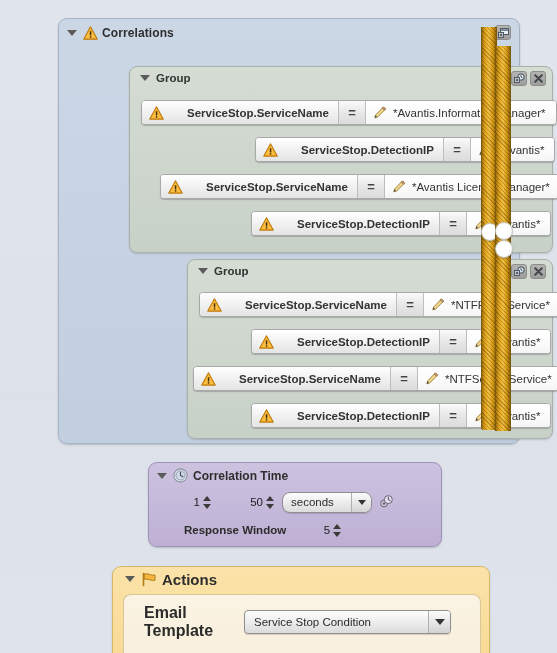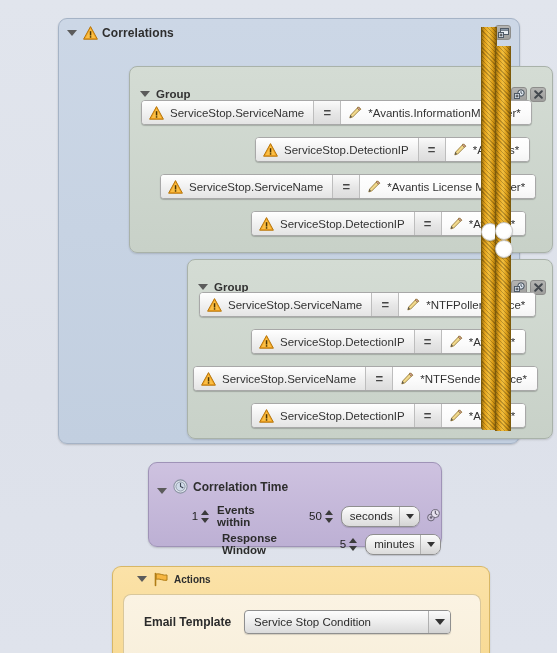--- a/index.html
+++ b/index.html
@@ -69,45 +69,46 @@
     position: absolute;
     border-radius: 8px;
     background: linear-gradient(180deg,#d4dcd4 0%, #c8d1c8 100%);
     border: 1px solid #a9b2a9;
     box-shadow: 0 1px 2px rgba(0,0,0,.15);
     box-sizing: border-box;
     overflow: hidden;
   }
   .group .grp-head {
     display:flex; align-items:center;
-    height: 22px; padding: 16px 6px 0 10px;
+    height: 22px; padding: 0 6px 0 10px;
     font-size: 11.5px; font-weight: bold; color: #333;
   }
   #group1 { left: 70px; top: 47px; width: 424px; height: 187px; }
   #group2 { left: 128px; top: 240px; width: 366px; height: 180px; }
 
   
   .cond {
     position: absolute;
     height: 25px;
     display: flex; align-items: stretch;
     border: 1px solid #a8a8a8;
     border-radius: 4px;
     background: #fff;
     box-shadow: 0 1px 1px rgba(0,0,0,.2);
     box-sizing: border-box;
     overflow: hidden;
     font-size: 11.5px;
     color: #333;
   }
   .cond .field {
-    display:flex; align-items:center; gap:6px;
+    display:flex; align-items:center; gap:23px;
     padding: 0 9px 0 7px;
     background: linear-gradient(180deg,#ffffff 0%,#f0f0f0 55%,#e4e4e4 100%);
     white-space: nowrap;
+    font-weight: bold;
   }
   .cond .op {
     display:flex; align-items:center; justify-content:center;
     width: 26px;
     border-left: 1px solid #bdbdbd;
     border-right: 1px solid #bdbdbd;
     background: linear-gradient(180deg,#fafafa 0%,#e6e6e6 55%,#dcdcdc 100%);
     font-size: 13px; font-weight: bold; color: #444;
   }
   .cond .val {
@@ -145,22 +146,22 @@
     position: absolute;
     left: 148px; top: 462px;
     width: 294px; height: 85px;
     border-radius: 9px;
     background: linear-gradient(180deg,#cec2e0 0%, #bdb0d4 100%);
     border: 1px solid #9f93b7;
     box-shadow: 0 1px 2px rgba(0,0,0,.18);
     box-sizing: border-box;
   }
   #ctime .panel-head {
-    display:flex; align-items:flex-end;
-    height: 23px; padding: 8px 8px;
+    display:flex; align-items:center;
+    height: 23px; padding: 1px 8px;
     font-size: 12px; font-weight: bold; color: #2e2e2e;
   }
   .clock-icon { width:15px; height:15px; flex:0 0 auto; margin-right:5px;}
   .ct-row { display:flex; align-items:center; height: 28px; font-size:11.5px; font-weight:bold; color:#2b2b2b;}
 
   .num { font-size: 11.5px; font-weight: normal; color:#222; text-align:right;}
   .spin {
     width: 9px; height: 16px; margin: 0 7px 0 3px;
     display:flex; flex-direction:column; justify-content:center; gap:3px;
     flex:0 0 auto; cursor: pointer;
@@ -196,41 +197,41 @@
     border-radius: 9px 9px 0 0;
     background: linear-gradient(180deg,#fbe2a8 0%, #f7d88f 100%);
     border: 1px solid #d8b765;
     border-bottom: none;
     box-shadow: 0 1px 2px rgba(0,0,0,.15);
     box-sizing: border-box;
     overflow: hidden;
   }
   #actions .panel-head {
     display:flex; align-items:center;
-    height: 24px; padding: 0 24px;
-    font-size: 10px; font-weight: bold; color:#2e2e2e;
+    height: 24px; padding: 0 12px;
+    font-size: 15px; font-weight: bold; color:#2e2e2e;
   }
   .flag-icon { width:16px;height:15px;margin-right:5px;flex:0 0 auto;}
   #sendmail {
     position:absolute; left:10px; top:27px; width:358px; height:93px;
     border-radius: 8px 8px 0 0;
     background: linear-gradient(180deg,#fbf3e3 0%, #f7eed9 100%);
     border:1px solid #d9c79b; border-bottom:none;
     box-sizing:border-box; overflow:hidden;
   }
   #sendmail .sm-head { display:flex; align-items:center; height:24px; padding:0 6px 0 10px; font-size:11.5px; font-weight:bold; color:#333;}
   .xbtn {
     width:15px;height:15px;border-radius:3px;
     background: linear-gradient(180deg,#d6d3cb 0%,#c2bfb6 100%);
     border:1px solid #b0ada4;
     display:flex;align-items:center;justify-content:center;
     box-sizing:border-box; cursor:pointer;
   }
   .sm-row { display:flex; align-items:center; padding-left: 20px; height: 30px; margin-top: 12px;}
-  .sm-row .lbl { font-size:12px; font-weight:bold; color:#2b2b2b; width:100px;}
+  .sm-row .lbl { font-size:16px; font-weight:bold; color:#2b2b2b; width:100px;}
   .wcombo {
     height: 24px; width: 207px;
     display:flex; align-items:stretch;
     border:1px solid #8f8f8f; border-radius:4px;
     background: linear-gradient(180deg,#fdfdfd 0%,#ededed 50%,#dbdbdb 100%);
     box-sizing:border-box; overflow:hidden;
     box-shadow: 0 1px 1px rgba(0,0,0,.15);
     cursor:pointer;
   }
   .wcombo .lab { flex:1; display:flex; align-items:center; padding-left:9px; font-size:11.5px; color:#2b2b2b;}
@@ -555,21 +556,20 @@
       </span>
       <span>Correlation Time</span>
     </div>
 
     <div class="ct-row" style="padding-left:35px;">
       <span class="num" style="width:16px;">1</span>
       <span class="spin">
           <i class="up"></i>
           <i class="dn"></i>
         </span>
-      <span>Events within</span>
       <span class="num" style="width:34px; margin-left:10px;">50</span>
       <span class="spin">
           <i class="up"></i>
           <i class="dn"></i>
         </span>
       <span class="combo">
         <span class="lab">seconds</span>
         <span class="arrow">
             <i></i>
           </span>
@@ -577,33 +577,27 @@
       <span class="gearbtn">
         <svg width="16" height="16" viewBox="0 0 16 16">
           <circle cx="6" cy="9.5" r="3.4" fill="#cfc6dd" stroke="#5f5a6b" stroke-width=".9"></circle>
           <circle cx="6" cy="9.5" r="1.2" fill="#6b6576"></circle>
           <circle cx="10.3" cy="5.6" r="4" fill="#e7e2ef" stroke="#5f5a6b" stroke-width=".9"></circle>
           <path d="M10.3 3.1 L10.3 5.6 L12.1 6.6" stroke="#4a4554" stroke-width="1" fill="none" stroke-linecap="round"></path>
         </svg>
       </span>
     </div>
 
-    <div class="ct-row" style="padding-left:35px;margin-left:38px;">
+    <div class="ct-row" style="padding-left:35px;">
       <span>Response Window</span>
       <span class="num" style="width:34px; margin-left:10px;">5</span>
       <span class="spin">
           <i class="up"></i>
           <i class="dn"></i>
         </span>
-      <span class="combo">
-        <span class="lab">minutes</span>
-        <span class="arrow">
-            <i></i>
-          </span>
-      </span>
     </div>
   </div>
 
   <div id="actions">
     <div class="panel-head">
       <span class="tri"></span>
       <span class="flag-icon">
         <svg width="16" height="15" viewBox="0 0 16 15">
           <path d="M2.5 1.5 L2.5 13.5" stroke="#b07d16" stroke-width="1.6" stroke-linecap="round"></path>
           <path d="M3.2 2.0 C7 1.0 10.5 4.0 14 3.0 L14 8.2 C10.5 9.2 7 6.2 3.2 7.2 Z" fill="#f6b641" stroke="#b07d16" stroke-width="1"></path>

